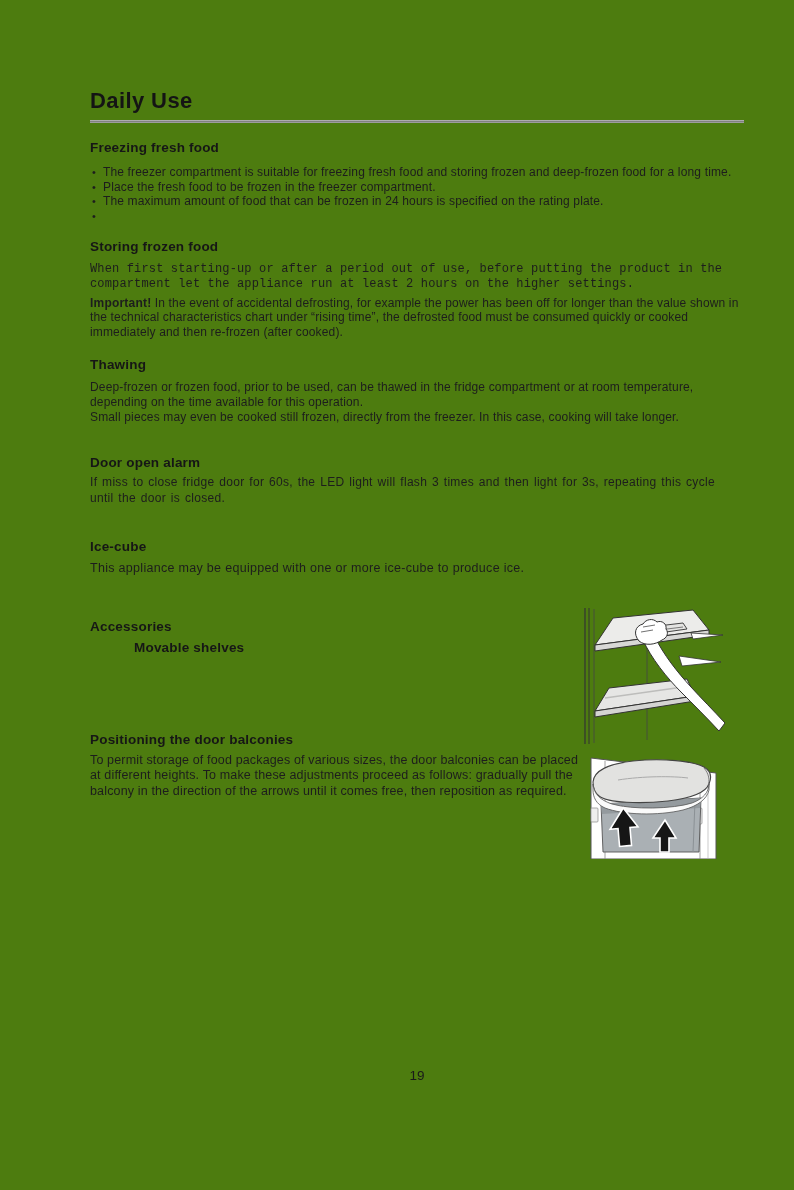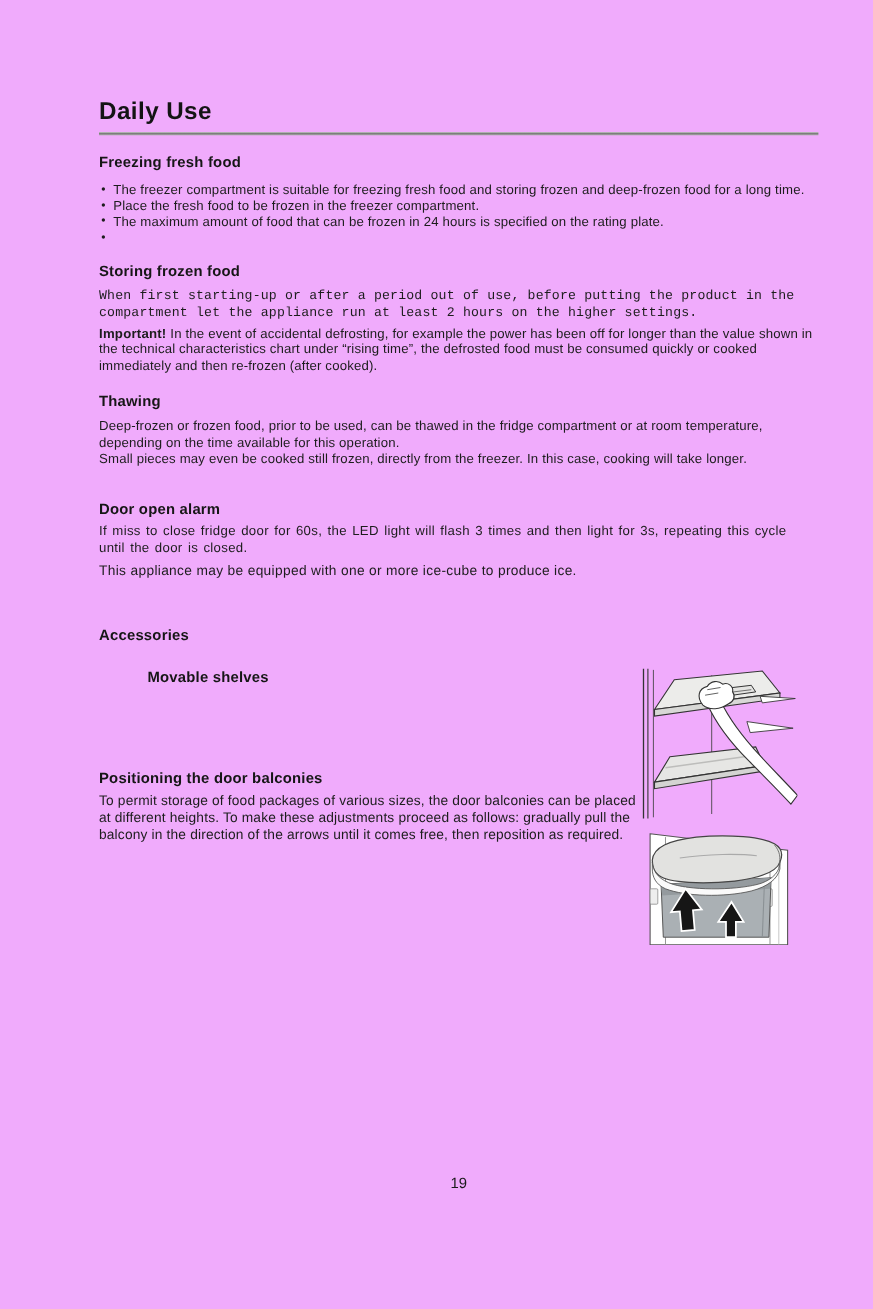--- a/index.html
+++ b/index.html
@@ -1,19 +1,19 @@
 <!DOCTYPE html>
 <html><head>
 <meta charset="utf-8">
 <style>
   html,body { margin:0; padding:0; background:#ffffff; }
   .page {
     position:relative;
     width:794px; height:1190px;
-    background:#f0abfc;
+    background:#4d7c0f;
     font-family:"Liberation Sans", sans-serif;
     color:#1d1d1d;
     overflow:hidden;
   }
   .content { padding:0 50px 0 90px; }
 
   h1.page-title {
     margin:88px 0 0 0;
     font-size:22px; line-height:26px;
     font-weight:bold; letter-spacing:0.4px;
@@ -50,21 +50,21 @@
   .sec-thawing p.p1 { margin-top:7px; }
   .sec-thawing p.p2 { margin-top:0; }
 
   .sec-door-alarm h2.sec-h { margin-top:30px; }
   .sec-door-alarm p { margin-top:4px; line-height:15.4px; word-spacing:1.2px; letter-spacing:0.3px; max-width:645px; }
 
   .sec-ice h2.sec-h { margin-top:32px; }
   .sec-ice p { margin-top:6px; font-size:12.5px; letter-spacing:0.3px; }
 
   .sec-accessories h2.heading-accessories { margin-top:42px; }
-  .sec-accessories h2.heading-movable { margin-top:21px;padding-left:44px; }
+  .sec-accessories h2.heading-movable { margin-top:4px;padding-left:44px; }
   .sec-accessories p { margin-top:6px; font-size:12.5px; line-height:15.2px; max-width:478px; }
 
   .sec-balconies h2.sec-h { margin-top:75px; }
   .sec-balconies p { margin-top:5px; font-size:12.5px; line-height:15.8px; max-width:492px; }
 
   .illus { position:absolute; }
   .illus-shelves { left:583px; top:606px; width:142px; height:140px; }
   .illus-balcony { left:588px; top:748px; width:131px; height:111px; }
 
   .page-number {
@@ -113,20 +113,21 @@
       <p class="body p1">Deep-frozen or frozen food, prior to be used, can be thawed in the fridge compartment or at room temperature, depending on the time available for this operation.</p>
       <p class="body p2">Small pieces may even be cooked still frozen, directly from the freezer. In this case, cooking will take longer.</p>
     </section>
 
     <section class="sec-door-alarm">
       <h2 class="sec-h">Door open alarm</h2>
       <p class="body">If miss to close fridge door for 60s, the LED light will flash 3 times and then light for 3s, repeating this cycle until the door is closed.</p>
     </section>
 
     <section class="sec-ice">
+      <h2 class="sec-h">Ice-cube</h2>
       <p class="body">This appliance may be equipped with one or more ice-cube to produce ice.</p>
     </section>
 
     <section class="sec-accessories">
       <h2 class="sec-h heading-accessories">Accessories</h2>
       <h2 class="sec-h heading-movable">Movable shelves</h2>
     </section>
 
     <section class="sec-balconies">
       <h2 class="sec-h">Positioning the door balconies</h2>

